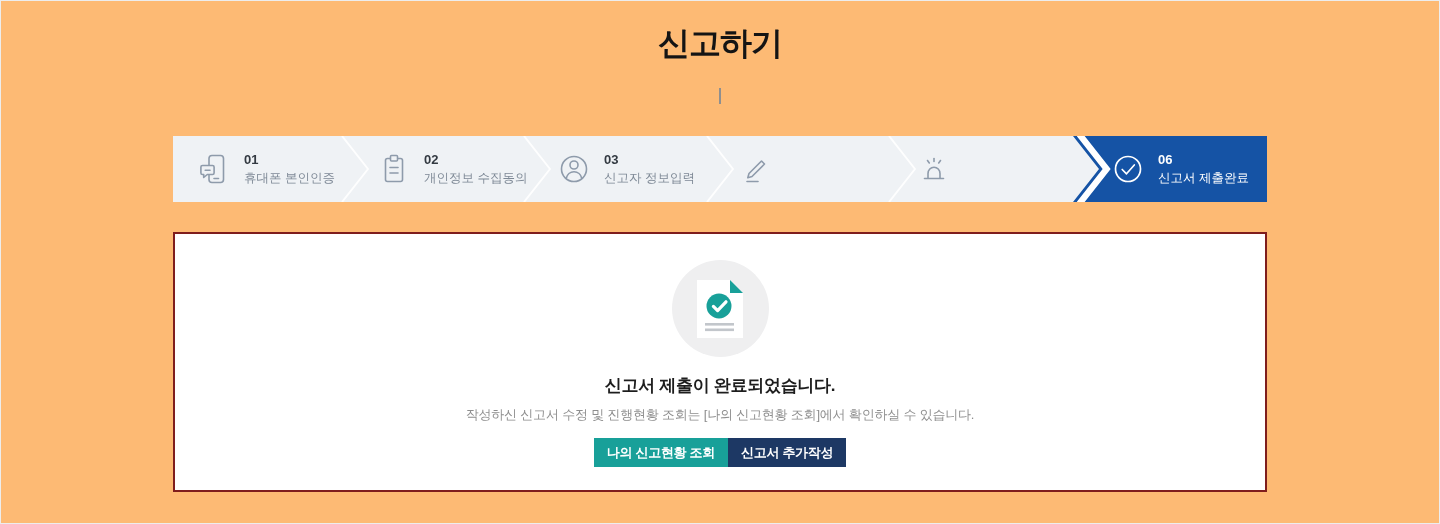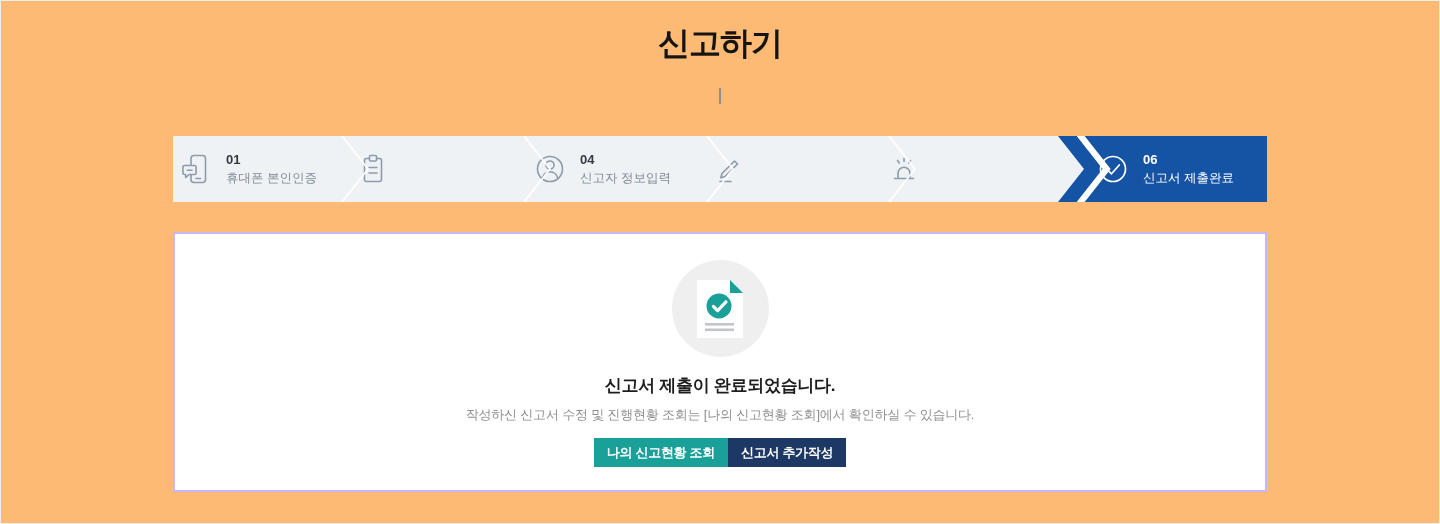--- a/index.html
+++ b/index.html
@@ -9,37 +9,37 @@
 
   
   .page-title{position:absolute;top:22px;left:0;width:100%;text-align:center;
               font-size:32px;font-weight:800;color:#141414;letter-spacing:-1px;}
   .title-divider{position:absolute;top:88px;left:719px;width:2px;height:16px;background:#8f8f8f;}
 
   
   .stepbar{position:absolute;left:173px;top:136px;width:1094px;height:66px;
            background:#eff2f5;display:flex;}
   .step{position:relative;flex:1 1 0;display:flex;align-items:center;gap:13px;
-        padding-left:6px;box-sizing:border-box;}
+        padding-left:24px;box-sizing:border-box;}
   .step .txt{display:flex;flex-direction:column;line-height:1.45;}
   .step .num{font-size:13px;font-weight:700;color:#333a42;}
   .step .lbl{font-size:12.5px;color:#7e8996;white-space:nowrap;}
   .step svg{flex:none;display:block;}
   .step.active{background:#1553a5;padding-left:38px;
                clip-path:polygon(0 0,26px 33px,0 66px,100% 66px,100% 0);}
   .step.active .num,.step.active .lbl{color:#fff;}
   .sep{position:absolute;top:0;height:66px;width:28px;pointer-events:none;}
   .sep.s1{left:168px;} .sep.s2{left:350px;} .sep.s3{left:533px;} .sep.s4{left:715px;}
   .white-wedge{position:absolute;top:0;left:calc(83.3333% - 8px);width:34px;height:66px;
                background:#fff;pointer-events:none;
                clip-path:polygon(0 0,8px 0,34px 33px,8px 66px,0 66px,26px 33px);}
 
   
   .panel{position:absolute;left:173px;top:232px;width:1094px;height:260px;background:#fff;
-         border:2px solid #c4b5fd;box-sizing:border-box;text-align:center;}
+         border:2px solid #7f1d1d;box-sizing:border-box;text-align:center;}
   .result-circle{width:97px;height:97px;border-radius:50%;background:#efeff0;
                  margin:26px auto 0;display:flex;align-items:center;justify-content:center;}
   .result-heading{margin-top:17px;font-size:17px;font-weight:700;color:#1d1d1d;letter-spacing:-0.3px;}
   .result-desc{margin-top:9px;font-size:13px;color:#8e8e8e;letter-spacing:-0.2px;}
   .btn-row{margin-top:14px;display:flex;justify-content:center;}
   .btn{height:29px;padding:0 13px;display:inline-flex;align-items:center;border:none;
        font-family:inherit;font-size:13px;font-weight:700;color:#fff;cursor:pointer;letter-spacing:-0.3px;}
   .btn.teal{background:#18a099;}
   .btn.navy{background:#1d3864;}
 </style>
@@ -66,30 +66,34 @@
       </div>
     </div>
 
     <div class="step">
       <svg width="34" height="34" viewBox="0 0 34 34" fill="none" stroke="#8e9bab" stroke-width="1.6" stroke-linecap="round" stroke-linejoin="round">
         <rect x="8.5" y="6.5" width="17" height="23" rx="2"></rect>
         <rect x="13.5" y="3.5" width="7" height="5.5" rx="1" fill="#eff2f5"></rect>
         <line x1="13" y1="15.5" x2="21" y2="15.5"></line>
         <line x1="13" y1="21" x2="21" y2="21"></line>
       </svg>
+      <div class="txt">
+        <span class="num">02</span>
+        <span class="lbl">개인정보 수집동의</span>
+      </div>
     </div>
 
     <div class="step">
       <svg width="34" height="34" viewBox="0 0 34 34" fill="none" stroke="#8e9bab" stroke-width="1.6" stroke-linecap="round" stroke-linejoin="round">
         <circle cx="17" cy="17" r="12.5"></circle>
         <circle cx="17" cy="13" r="4"></circle>
         <path d="M9.2 26.5 a8 8.6 0 0 1 15.6 0"></path>
       </svg>
       <div class="txt">
-        <span class="num">04</span>
+        <span class="num">03</span>
         <span class="lbl">신고자 정보입력</span>
       </div>
     </div>
 
     <div class="step">
       <svg width="34" height="34" viewBox="0 0 34 34" fill="none" stroke="#8e9bab" stroke-width="1.6" stroke-linecap="round" stroke-linejoin="round">
         <path d="M12 21.5 L24.5 9 l3 3 L15 24.5 l-4.2 1.2 z"></path>
         <line x1="10" y1="29.5" x2="21" y2="29.5"></line>
       </svg>
     </div>

